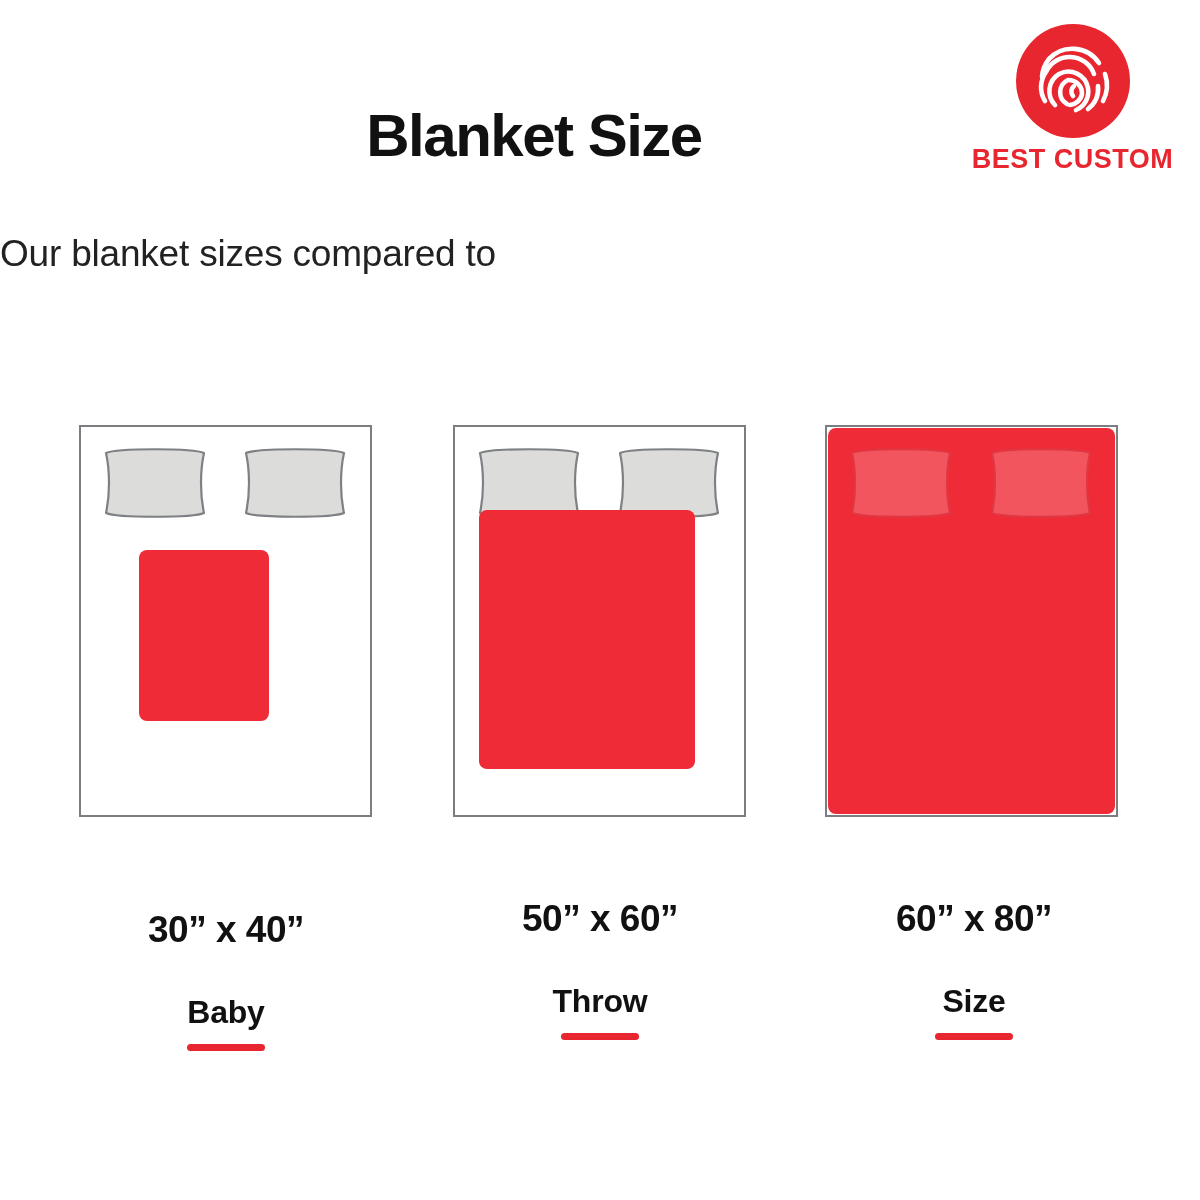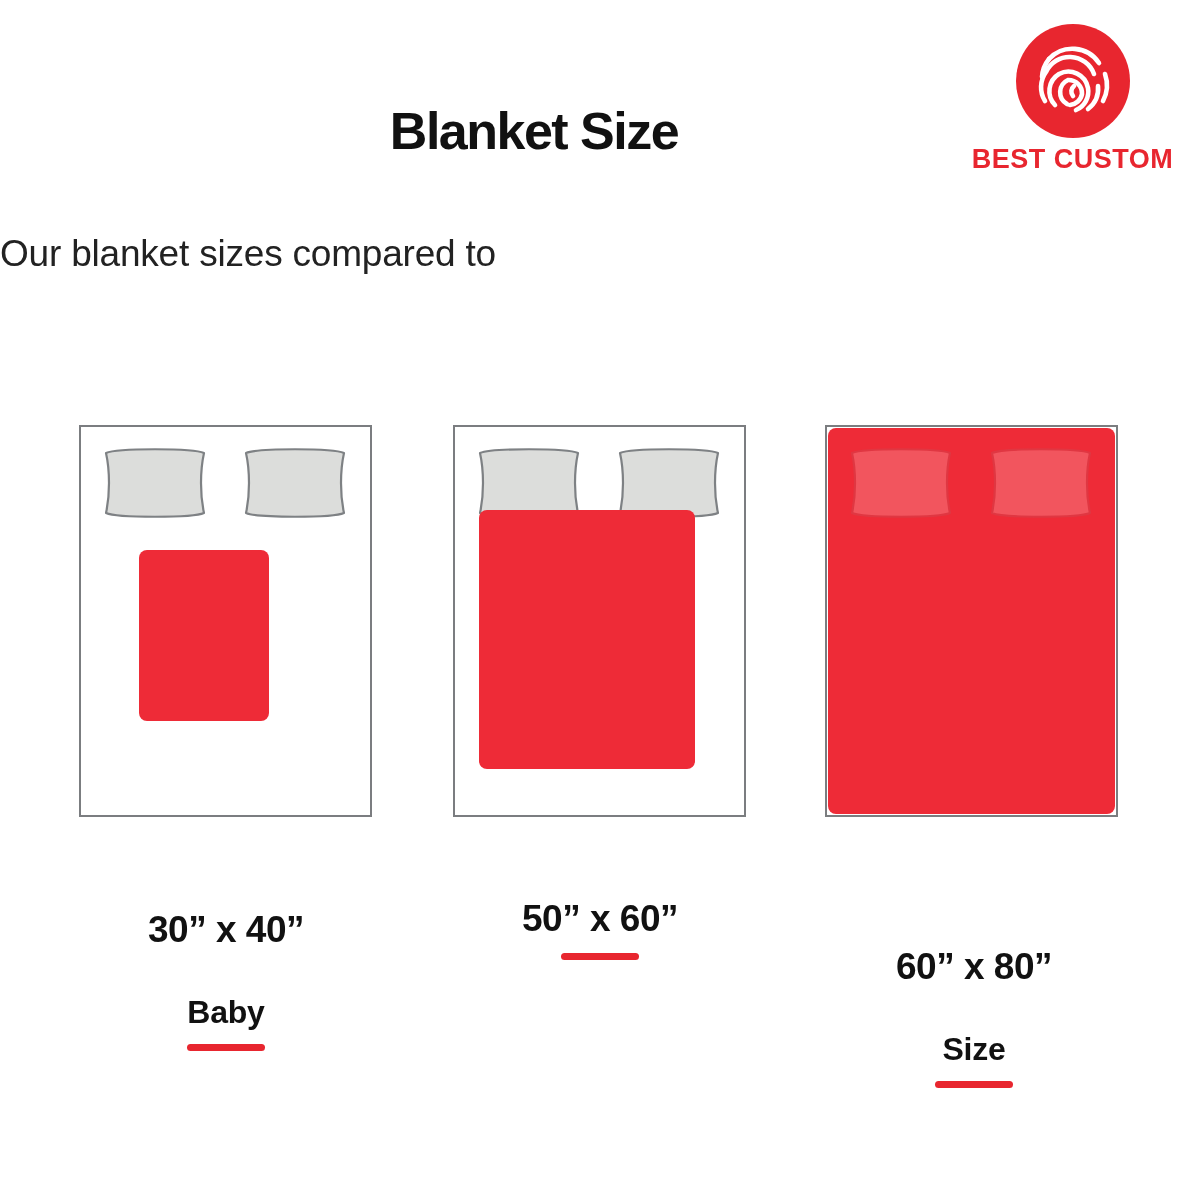--- a/index.html
+++ b/index.html
@@ -40,21 +40,21 @@
     line-height: 1;
   }
 
   
   #title {
     position: absolute;
     top: 104px;
     left: 0;
     width: 1068px;
     text-align: center;
-    font-size: 52px;
+    font-size: 60px;
     font-weight: bold;
     letter-spacing: -1.5px;
     color: #111111;
     line-height: 1.05;
   }
   #subtitle {
     position: absolute;
     top: 228px;
     left: 0;
     width: 1200px;
@@ -123,21 +123,21 @@
     height: 160px;
   }
   .caption-col {
     position: absolute;
     top: 0;
     width: 320px;
     text-align: center;
   }
   .caption-col.col-0 { left: 66px; margin-top: 11px; }
   .caption-col.col-1 { left: 440px; }
-  .caption-col.col-2 { left: 814px; margin-top: 48px; }
+  .caption-col.col-2 { left: 814px; }
 
   .dims {
     font-size: 37px;
     font-weight: bold;
     color: #111111;
     letter-spacing: -0.5px;
     line-height: 1;
   }
   .name {
     margin-top: 48px;
@@ -233,20 +233,21 @@
 <div id="captions">
 
   <div class="caption-col col-0">
     <div class="dims">30” x 40”</div>
     <div class="name">Baby</div>
     <div class="rule"></div>
   </div>
 
   <div class="caption-col col-1">
     <div class="dims">50” x 60”</div>
+    <div class="name">Throw</div>
     <div class="rule"></div>
   </div>
 
   <div class="caption-col col-2">
     <div class="dims">60” x 80”</div>
     <div class="name">Size</div>
     <div class="rule"></div>
   </div>
 
 </div>

